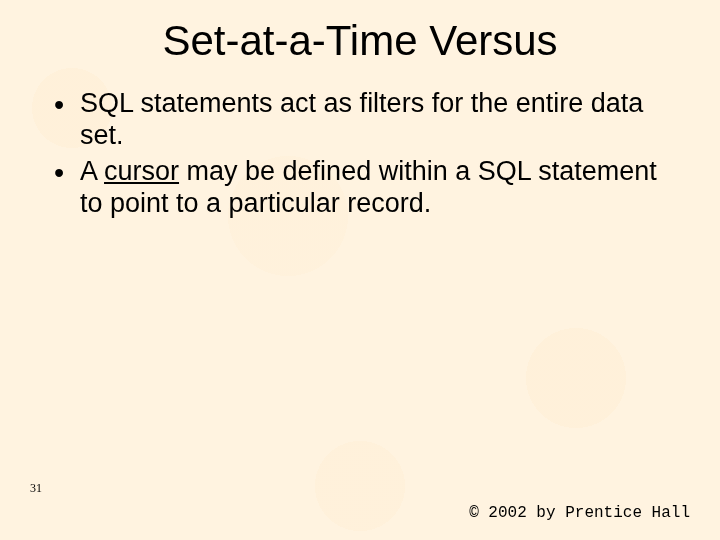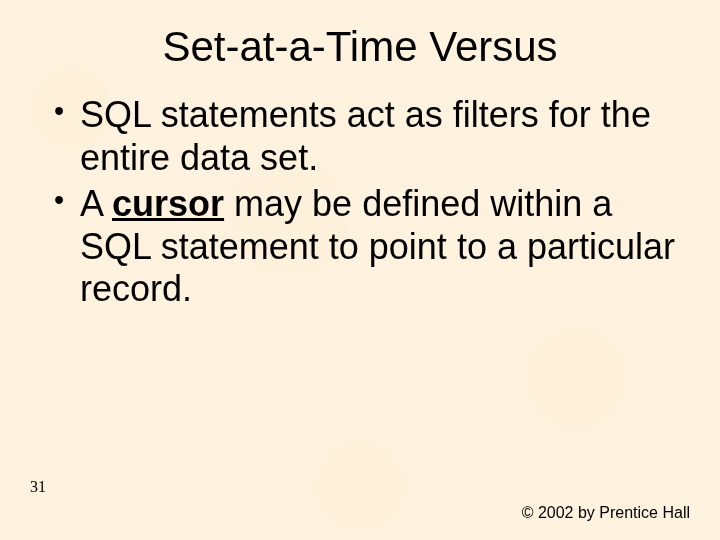--- a/index.html
+++ b/index.html
@@ -17,67 +17,67 @@
       radial-gradient(circle at 50% 90%, rgba(255,200,120,0.05) 0 45px, transparent 45px),
       radial-gradient(circle at 40% 40%, rgba(255,210,140,0.05) 0 60px, transparent 60px);
     font-family: "Comic Sans MS", "Comic Sans", cursive, sans-serif;
     color: #000;
     position: relative;
   }
   .slide {
     width: 720px;
     height: 540px;
     box-sizing: border-box;
-    padding: 20px 40px 0 40px;
+    padding: 14px 40px 0 40px;
     position: relative;
   }
   .title {
     text-align: center;
     font-size: 42px;
     line-height: 1.1;
     font-weight: 400;
     margin: 4px 0 24px 0;
   }
   ul.bullets {
     list-style: none;
     padding: 0 0 0 10px;
     margin: 0;
   }
   ul.bullets li {
-    font-size: 36px;
+    font-size: 27px;
     line-height: 1.18;
     margin: 0 0 4px 0;
     padding-left: 30px;
     position: relative;
   }
   ul.bullets li::before {
     content: "•";
     position: absolute;
     left: 4px;
     top: 0;
     font-size: 29px;
     line-height: 1.18;
   }
   .emph {
-    font-weight: 700;
+    font-weight: 400;
     text-decoration: underline;
   }
   .page-num {
     position: absolute;
     left: 30px;
     bottom: 44px;
-    font-size: 16px;
+    font-size: 12px;
     font-family: "Times New Roman", Times, serif;
   }
   .copyright {
     position: absolute;
     right: 30px;
     bottom: 18px;
     font-size: 16px;
-    font-family: Liberation Sans, sans-serif;
+    font-family: Liberation Mono, monospace;
   }
 </style>
 </head>
 <body>
 
 <div class="slide">
 
   <h1 class="title">
     <span>Set-at-a-Time Versus</span><br>
   </h1>

